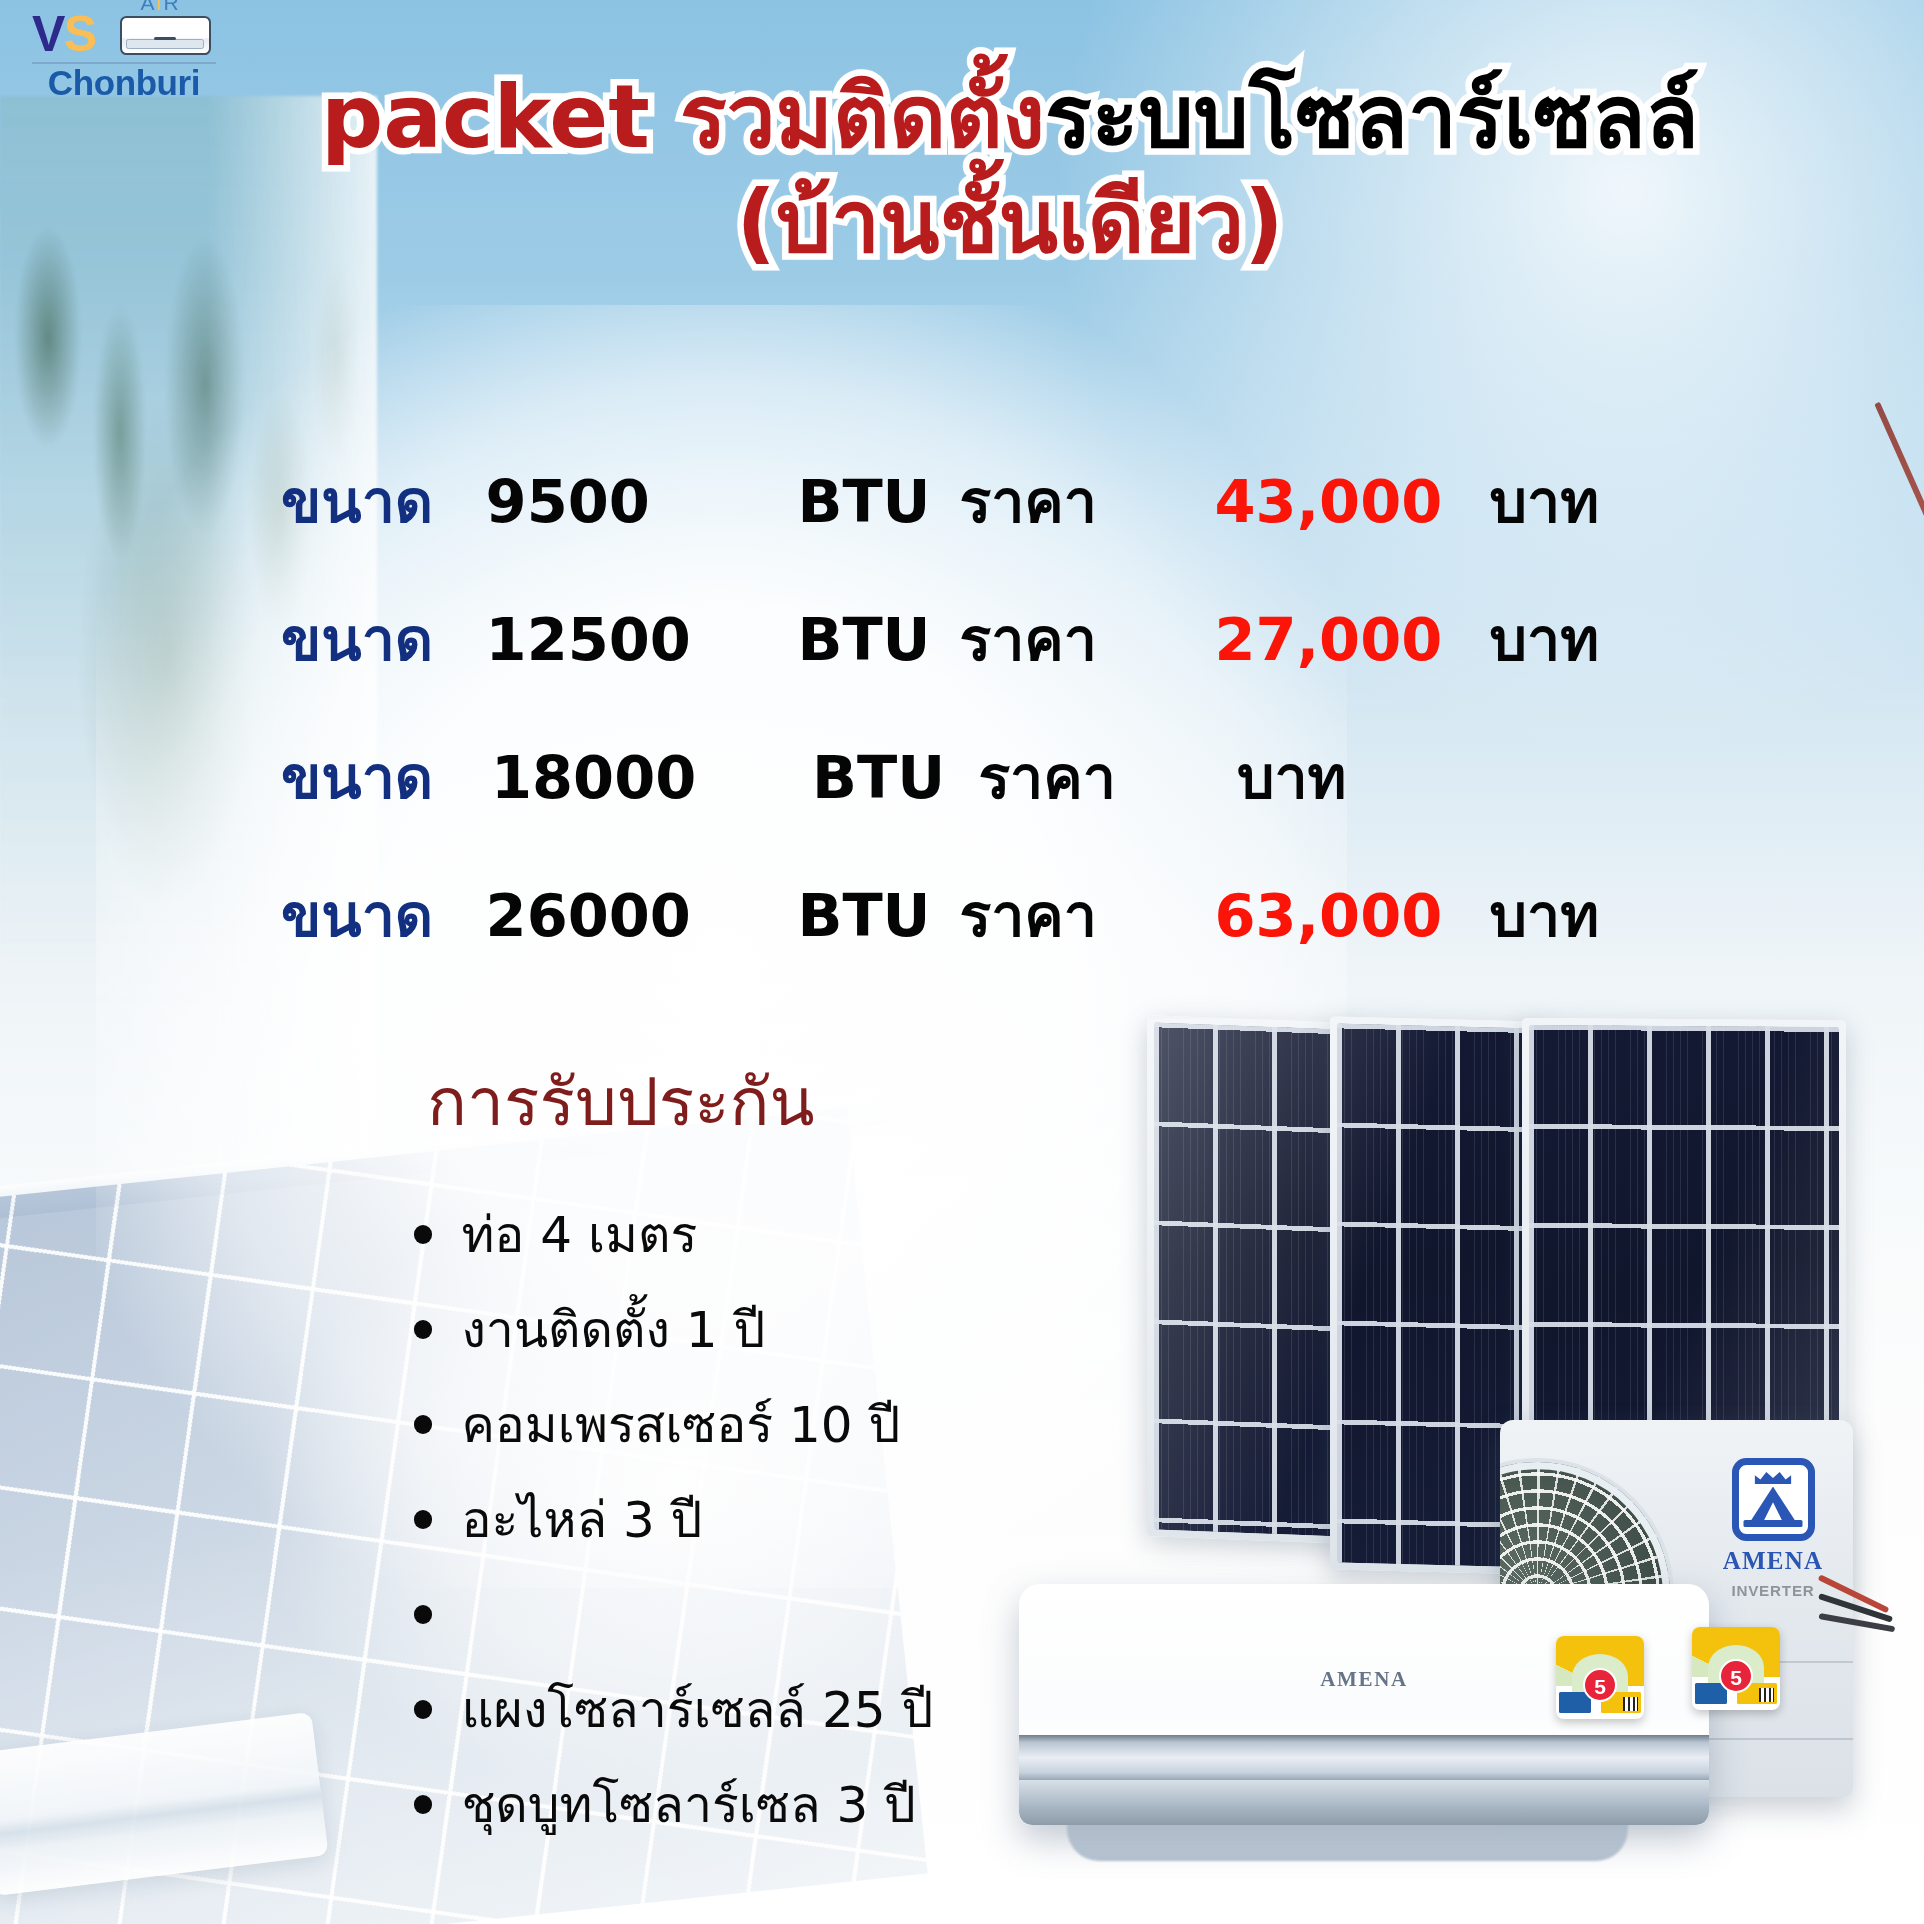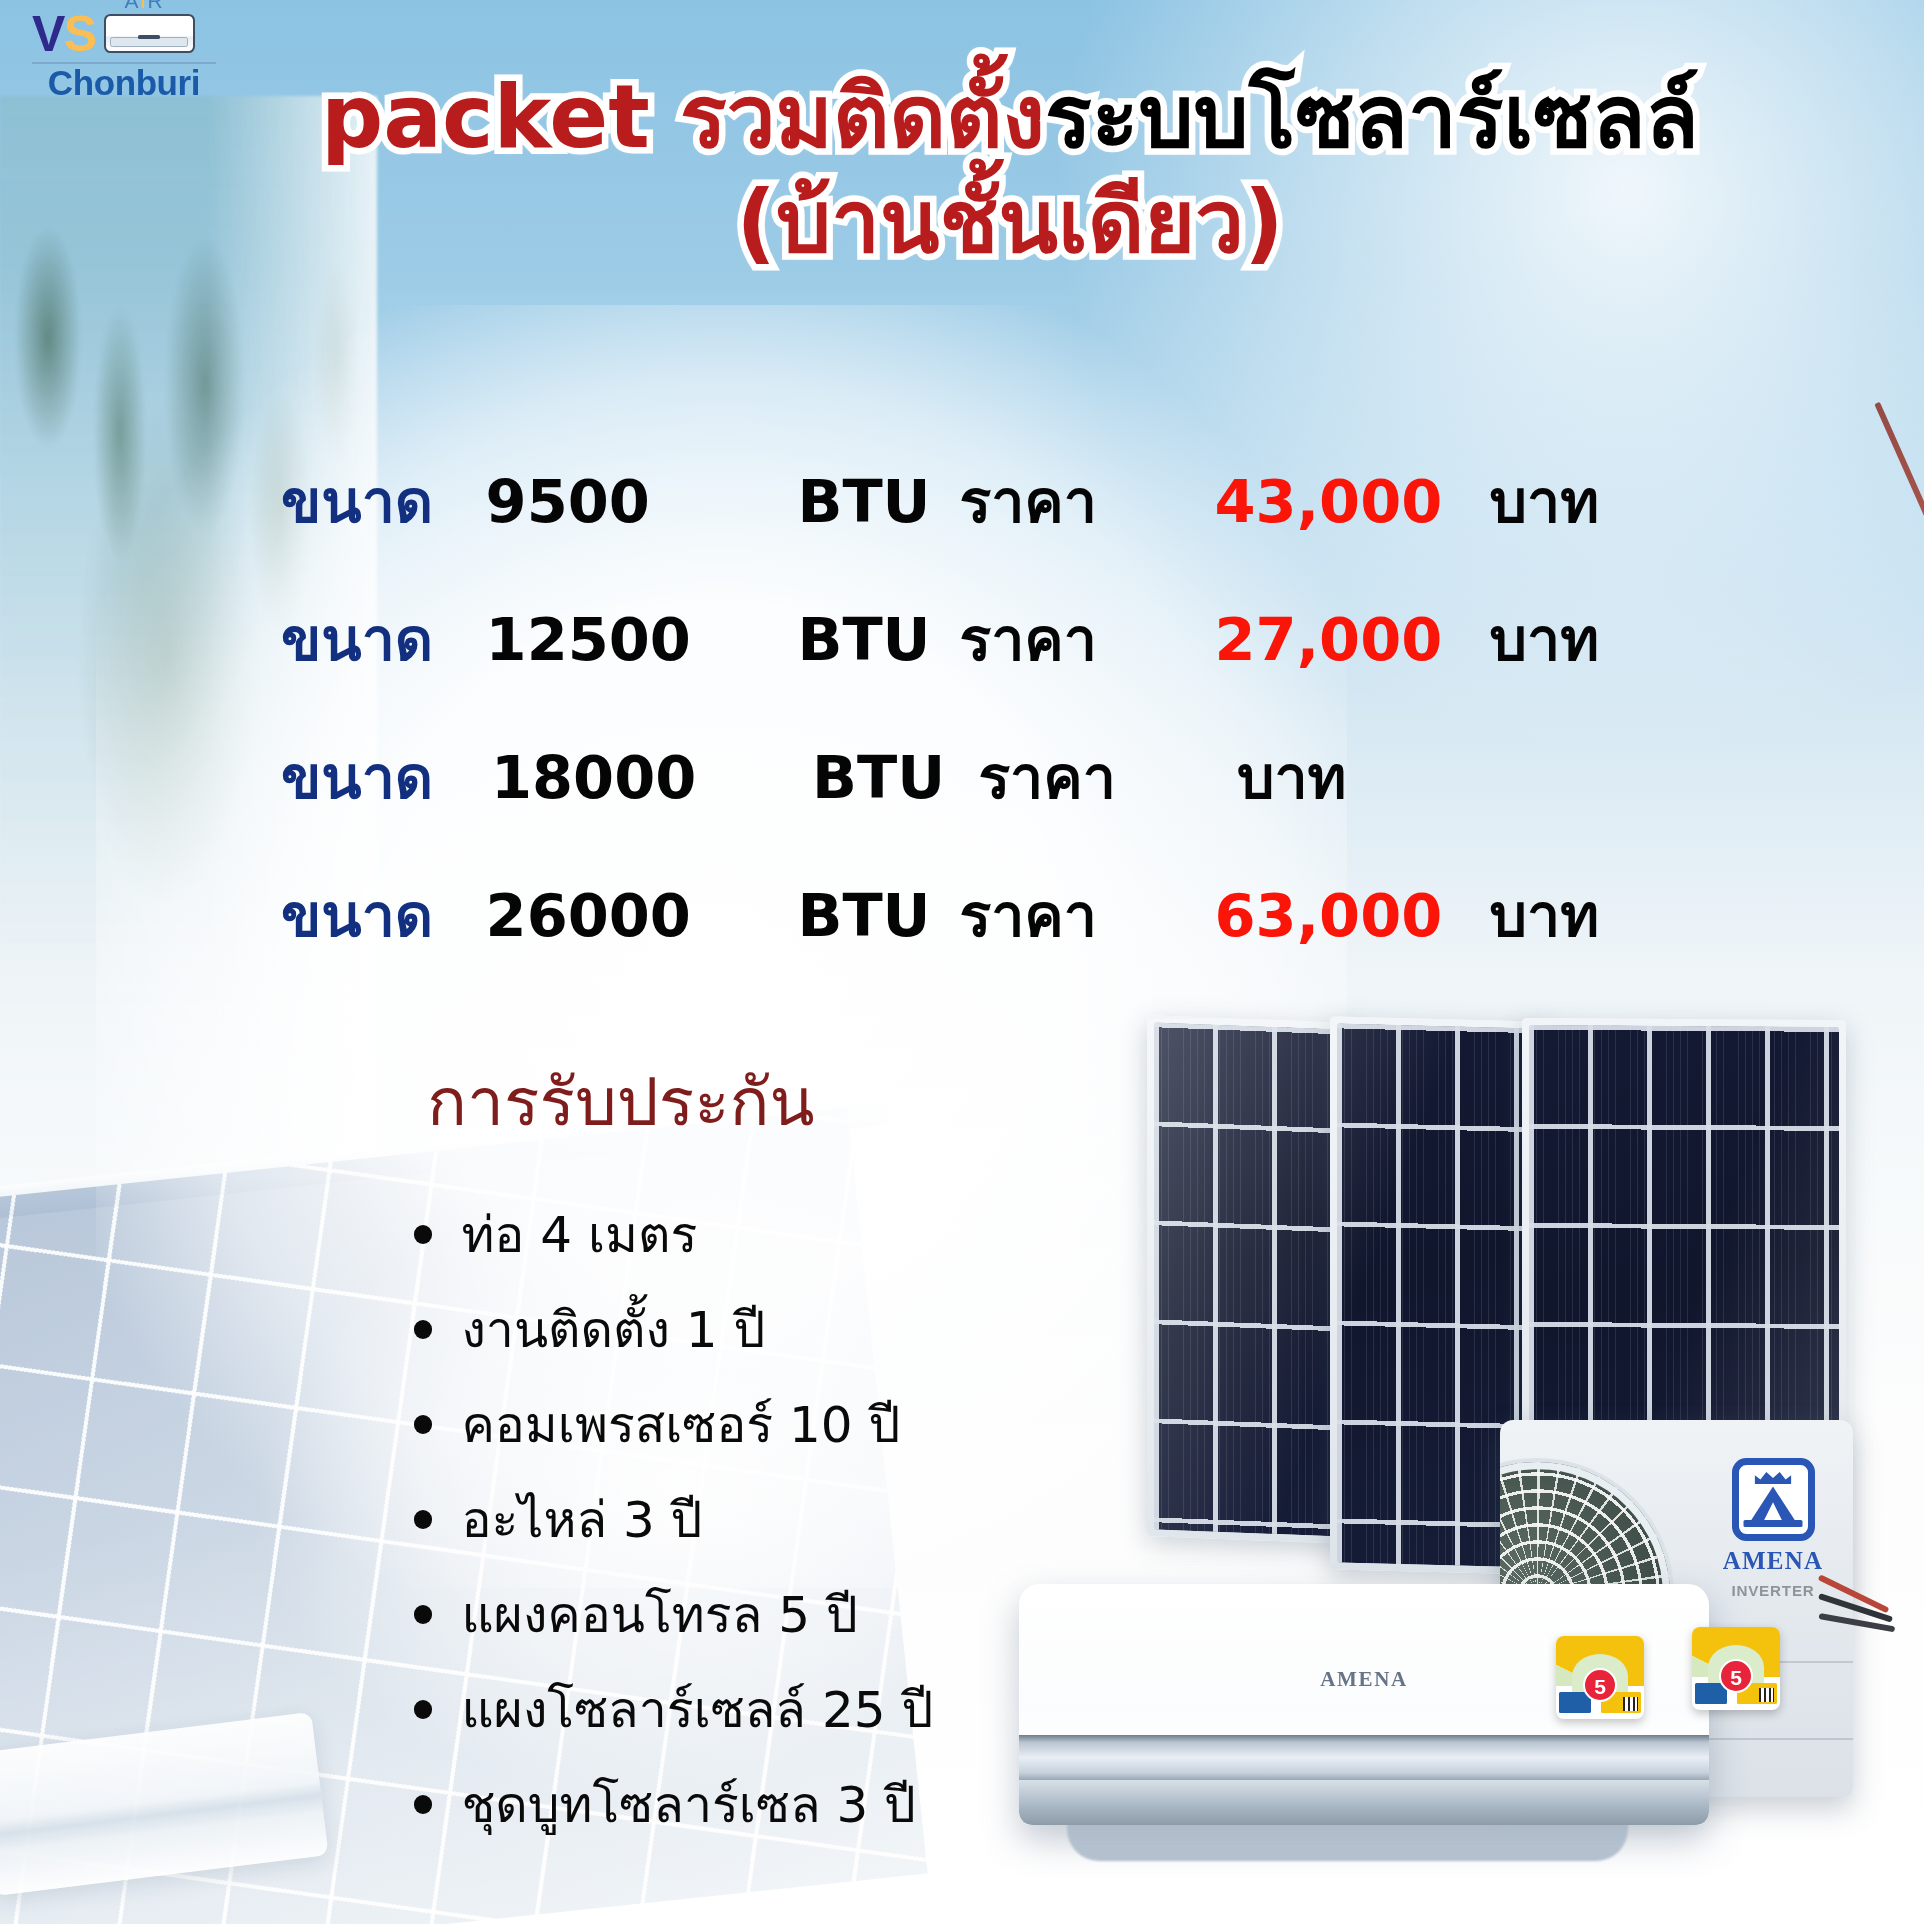--- a/index.html
+++ b/index.html
@@ -77,21 +77,21 @@
   }
   
   .antenna{
     position:absolute;left:1874px;top:403px;width:5.6px;height:209px;
     background:linear-gradient(to bottom,#8e3a32,#b04a3c);
     transform:rotate(-24deg);transform-origin:top center;border-radius:2.4px;opacity:.9;
   }
 
   
   .logo{position:absolute;left:32px;top:11.2px;width:184px;}
-  .logo-row{display:flex;align-items:flex-start;gap:8px;}
+  .logo-row{display:flex;align-items:center;gap:24px;}
   .logo-vs{font-size:50px;font-weight:700;line-height:.92;letter-spacing:-1.6px;}
   .logo-v{color:#2d2a8c;}
   .logo-s{color:#f9be55;}
   .logo-ac{position:relative;width:95px;padding-top:3.2px;}
   .logo-air{
     position:absolute;top:-22.5px;left:21px;font-size:21px;letter-spacing:1.6px;font-weight:400;
   }
   .air-a{color:#3f7fbf;} .air-i{color:#f9be55;} .air-r{color:#3f7fbf;}
   .logo-unit{
     width:87px;height:35px;border:2.4px solid #3d4d63;border-radius:6.4px;
@@ -401,21 +401,20 @@
     <li>
         <span class="bullet"></span>
         <span>คอมเพรสเซอร์ 10 ปี</span>
       </li>
     <li>
         <span class="bullet"></span>
         <span>อะไหล่ 3 ปี</span>
       </li>
     <li>
         <span class="bullet"></span>
-        <span>แผงคอนโทรล 5 ปี</span>
       </li>
     <li>
         <span class="bullet"></span>
         <span>แผงโซลาร์เซลล์ 25 ปี</span>
       </li>
     <li>
         <span class="bullet"></span>
         <span>ชุดบูทโซลาร์เซล 3 ปี</span>
       </li>
   </ul>

